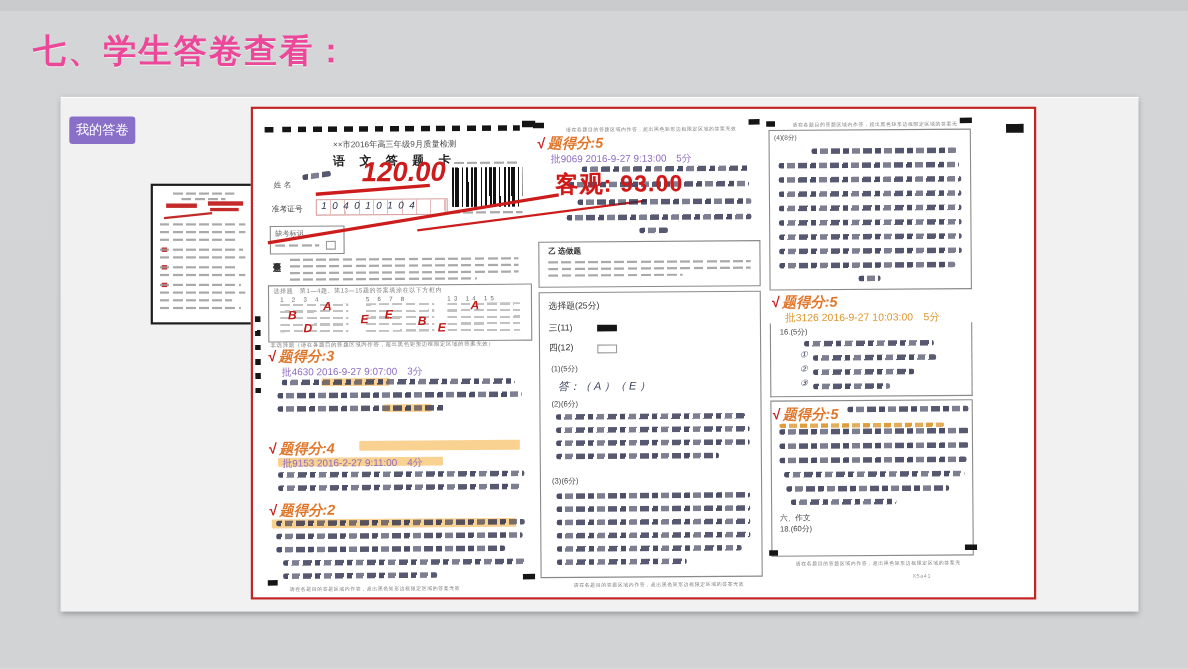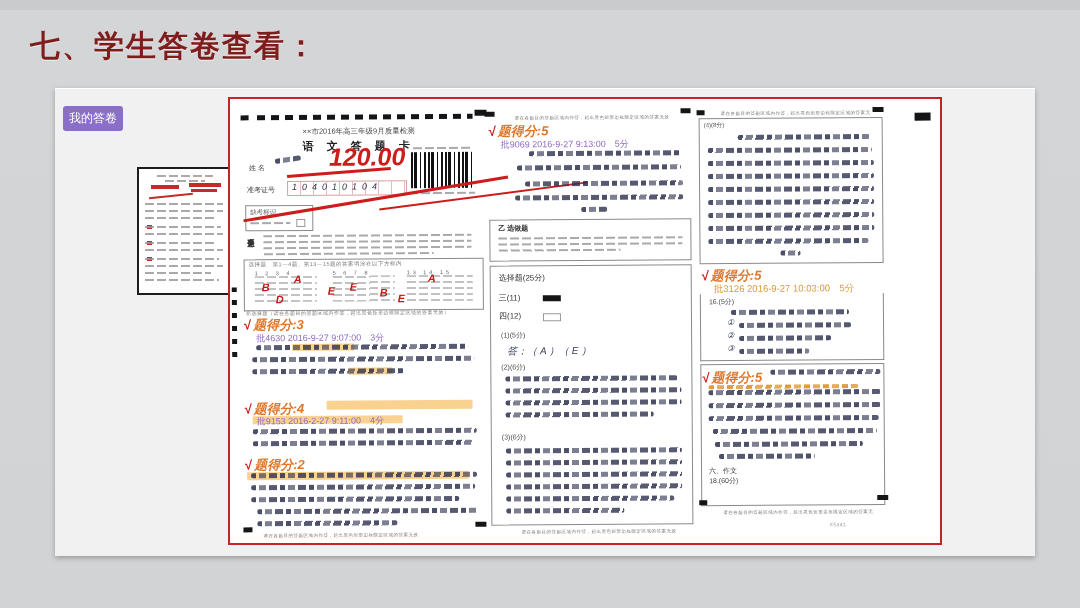--- a/index.html
+++ b/index.html
@@ -3,21 +3,21 @@
 <meta charset="utf-8">
 <style>
   html,body{margin:0;padding:0;}
   body{
     width:1080px;height:608px;position:relative;overflow:hidden;
     background:linear-gradient(180deg,#c9cbcd 0 10px,#d4d5d7 10px 30px,#d2d3d5 100%);
     font-family:"Liberation Sans",sans-serif;
   }
   .abs{position:absolute;}
   .slide-title{
-    left:30px;top:26px;font-size:30px;font-weight:bold;color:#7f1d1d;letter-spacing:2px;
+    left:30px;top:26px;font-size:30px;font-weight:bold;color:#ec4899;letter-spacing:2px;
     text-shadow:0 1px 0 rgba(255,255,255,.6);
   }
   .panel{
     left:55px;top:88px;width:980px;height:468px;background:#f1f1f2;
     box-shadow:0 2px 5px rgba(0,0,0,.28), inset 0 1px 0 #fff;
   }
   .btn-purple{
     left:8px;top:18px;width:60px;height:25px;background:#8a6fc8;border-radius:3px;
     color:#fff;font-size:12px;line-height:25px;text-align:center;cursor:pointer;
   }
@@ -276,16 +276,17 @@
 
       <div class="abs label-xs" style="left:478px;top:368px;">六、作文</div>
       <div class="abs label-xs" style="left:478px;top:378px;">18.(60分)</div>
 
       <div class="abs tinytext" style="left:492px;top:412px;width:150px;font-size:4.5px;">请在各题目的答题区域内作答，超出黑色矩形边框限定区域的答案无效</div>
       <div class="abs tinytext" style="left:598px;top:424px;width:40px;color:#999;">X5a41</div>
       <div class="abs sq" style="left:468px;top:402px;width:8px;height:5px;"></div>
       <div class="abs sq" style="left:646px;top:398px;width:11px;height:5px;"></div>
       <div class="abs sq" style="left:686px;top:16px;width:16px;height:8px;"></div>
 
+      <div class="abs score-side" style="left:276px;top:54px;">客观: 93.00</div>
 
     </div>
   </div>
 </div>
 
 </body></html>

